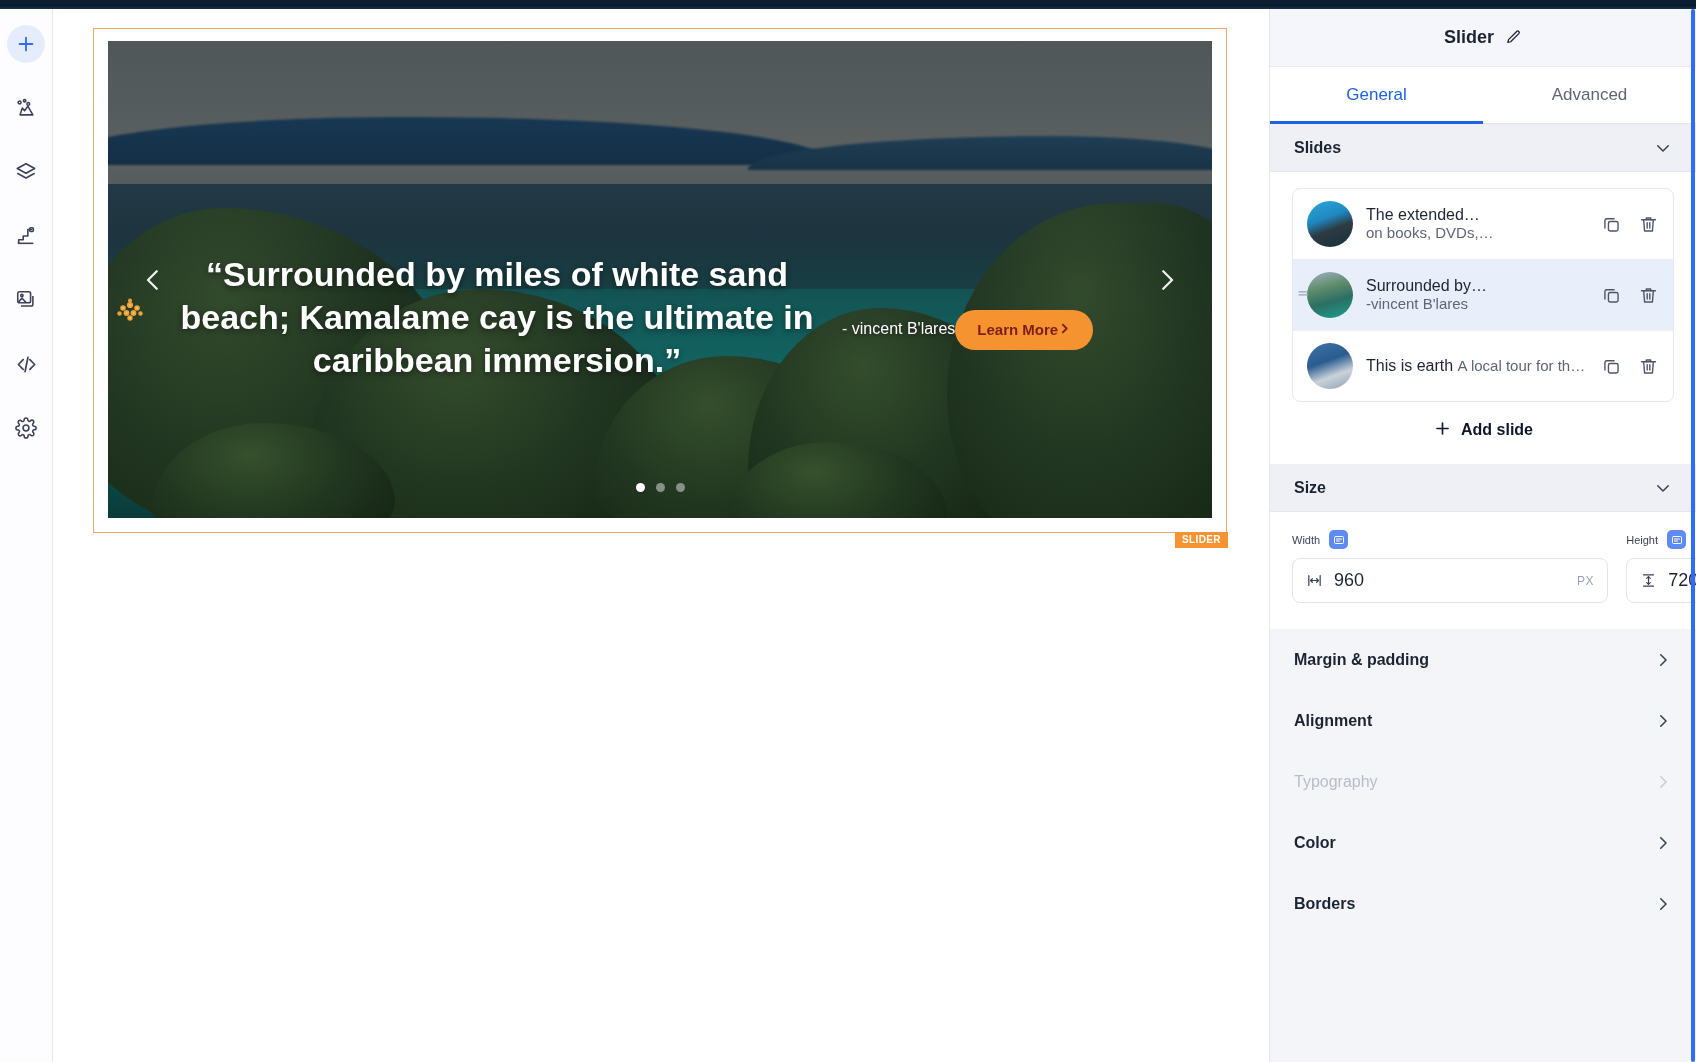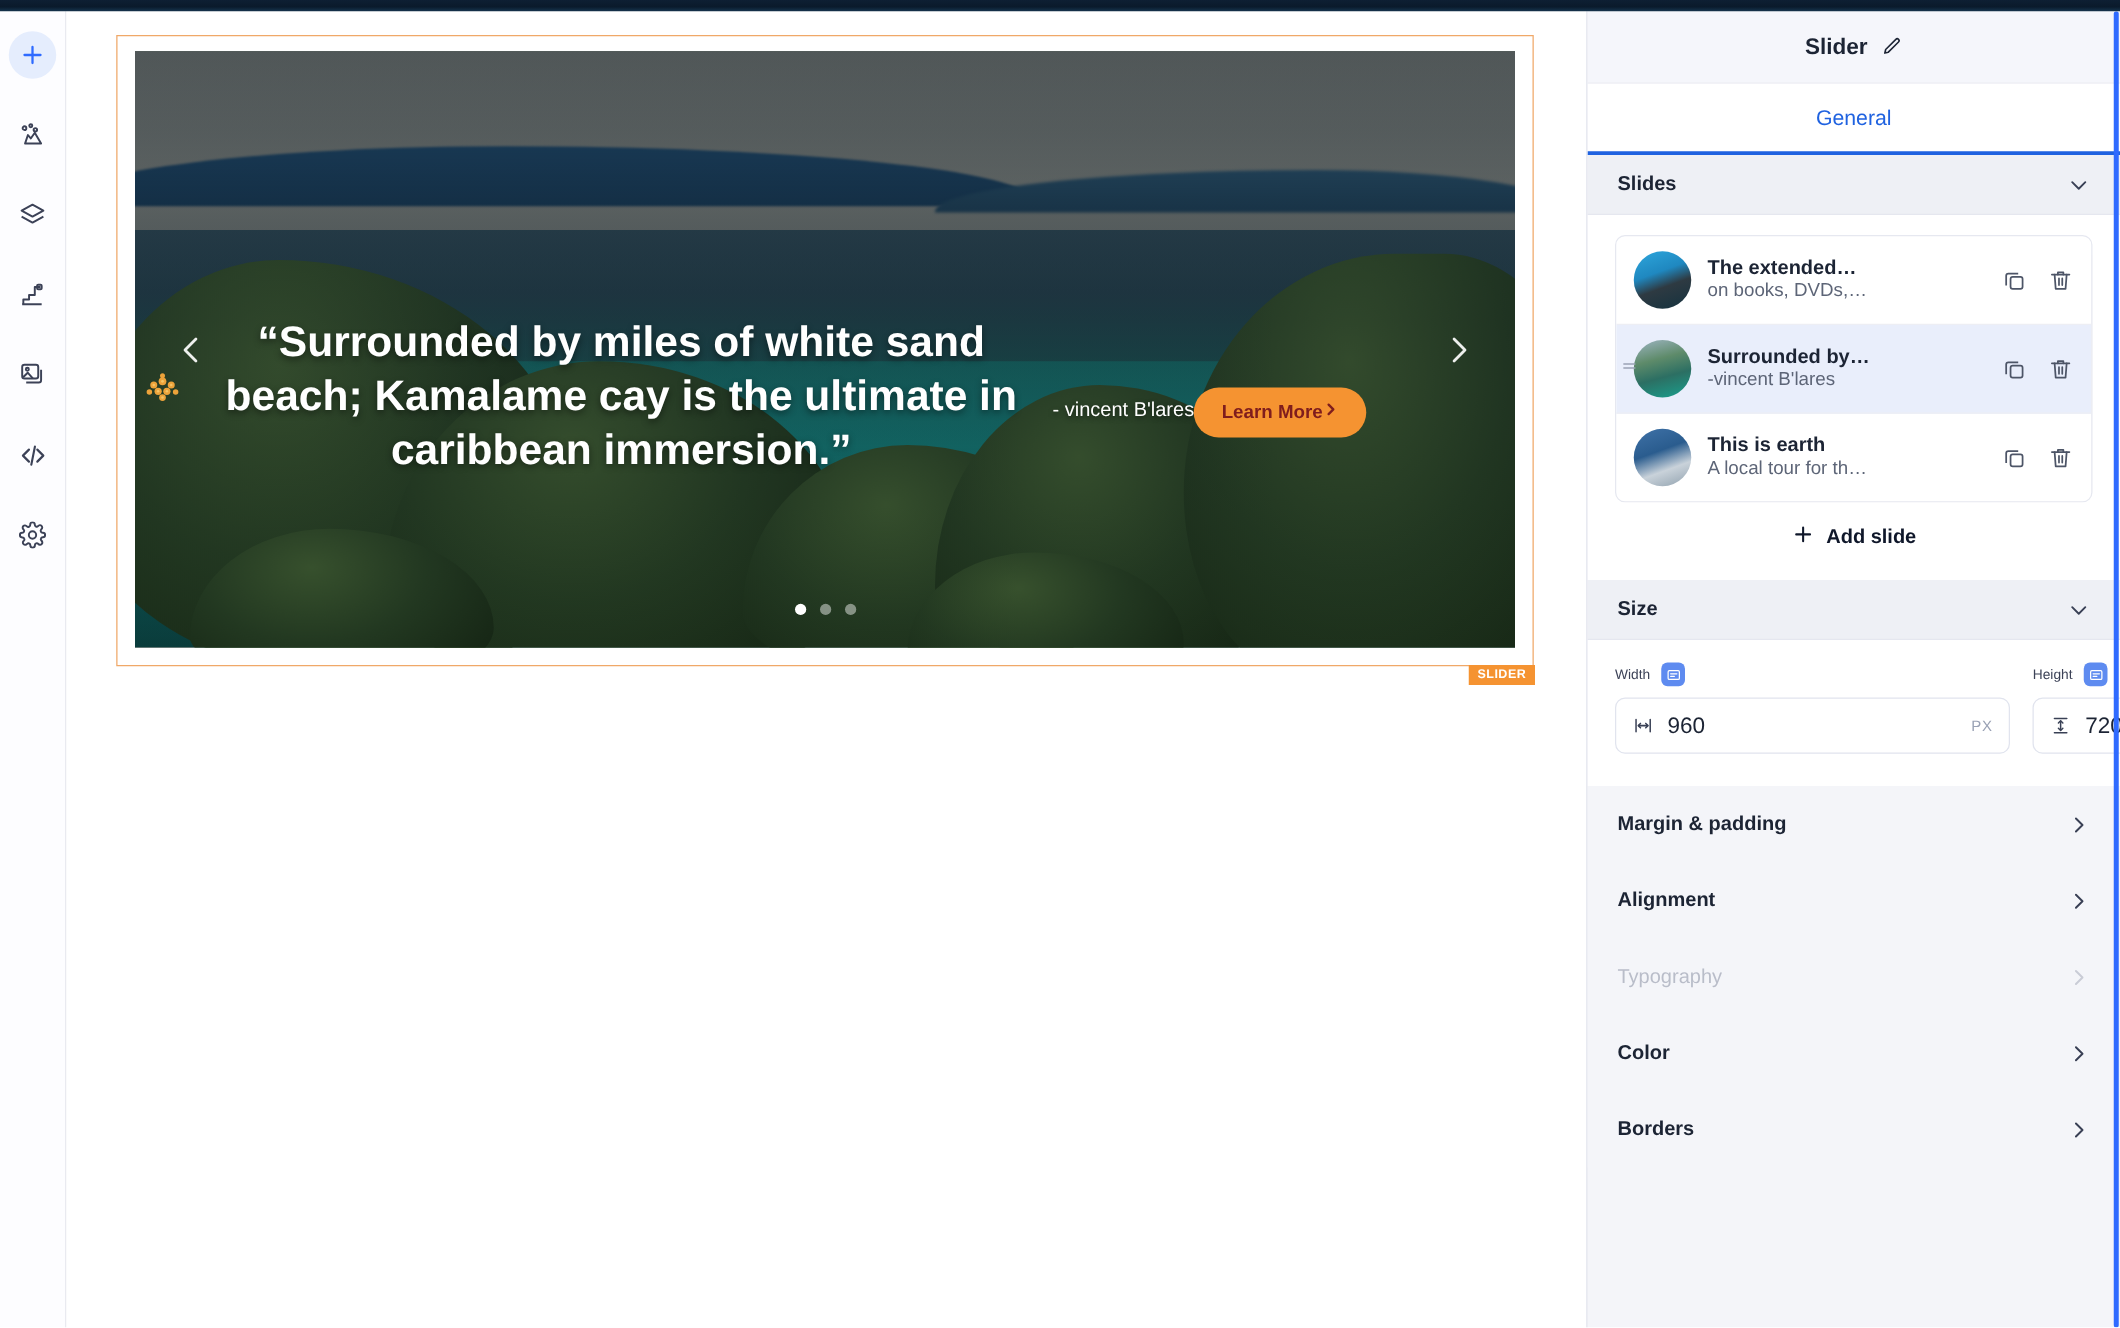--- a/index.html
+++ b/index.html
@@ -189,21 +189,21 @@
   .drag-handle {
     position: absolute; left: 3px; top: 50%; transform: translateY(-50%);
     color: #9aa2b5; cursor: grab;
   }
   .thumb { width: 46px; height: 46px; border-radius: 50%; flex: none; overflow: hidden; }
   .thumb.t1 { background: linear-gradient(160deg,#2ea7dd 0%,#1f88c0 38%,#2e3a42 60%,#14323f 100%); }
   .thumb.t2 { background: linear-gradient(165deg,#9fb6c4 0%,#5e8b6a 35%,#2c6f63 62%,#19a08e 100%); }
   .thumb.t3 { background: linear-gradient(160deg,#3f72a8 0%,#2a5c8e 40%,#c9d2da 68%,#8fa0ad 100%); }
   .slide-texts { flex: 1; min-width: 0; }
   .slide-name {
-    font-size: 16px; color: #1c2434; font-weight: 700;
+    font-size: 16px; color: #1c2434; font-weight: 400;
     white-space: nowrap; overflow: hidden; text-overflow: ellipsis;
   }
   .slide-sub {
     font-size: 15px; color: #5d6577; margin-top: 3px;
     white-space: nowrap; overflow: hidden; text-overflow: ellipsis;
   }
   .row-actions { display: flex; align-items: center; gap: 16px; color: #4d5567; flex: none; }
   .row-actions span { cursor: pointer; display: flex; }
 
   .add-slide {
@@ -403,20 +403,21 @@
       <span class="panel-title">Slider</span>
       <span style="color:#1c2434;display:flex;cursor:pointer">
         <svg width="17" height="17" viewBox="0 0 24 24" fill="none" stroke="currentColor" stroke-width="1.8" stroke-linecap="round" stroke-linejoin="round">
             <path d="M16.5 3.5a2.1 2.1 0 0 1 3 3L8 18l-4 1 1-4z"></path>
           </svg>
       </span>
     </div>
 
     <div class="tabs">
       <div class="tab active">General</div>
+      <div class="tab">Advanced</div>
     </div>
 
     <div class="section-head">
       <span class="label">Slides</span>
       <span class="chev">
         <svg width="18" height="18" viewBox="0 0 24 24" fill="none" stroke="currentColor" stroke-width="2" stroke-linecap="round" stroke-linejoin="round">
             <path d="M5 9l7 7 7-7"></path>
           </svg>
       </span>
     </div>

